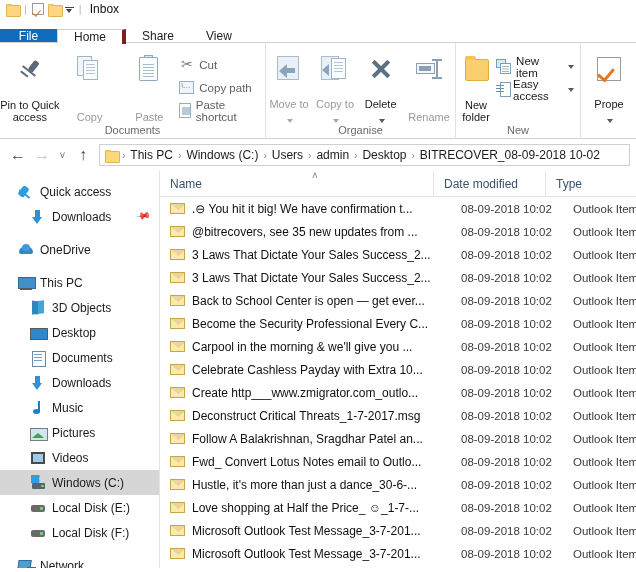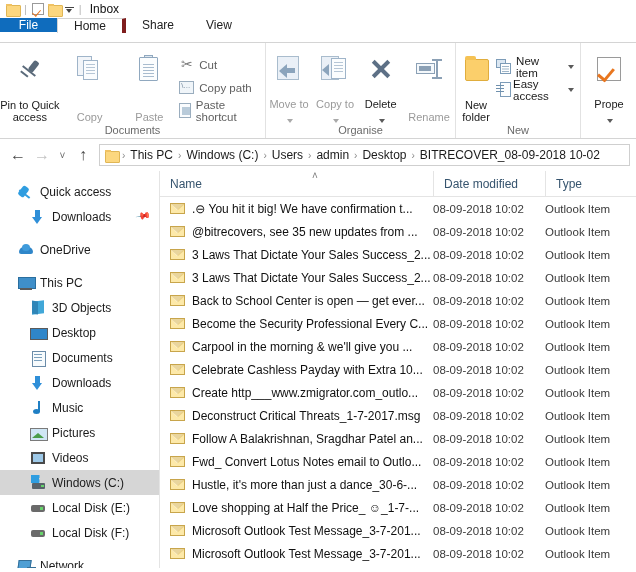--- a/index.html
+++ b/index.html
@@ -51,21 +51,21 @@
   }
   .dd-eq:after {
     content: ""; position: absolute; top: 4px; left: 1px;
     width: 0; height: 0; border-left: 3.5px solid transparent;
     border-right: 3.5px solid transparent; border-top: 4px solid #444;
   }
   .tb-title { font-size: 12px; color: #111; margin-left: 3px; }
 
   
   .tabstrip {
-    height: 25px; display: flex; align-items: flex-start;
+    height: 25px; display: flex; align-items: flex-end;
     background: #ffffff; position: relative;
   }
   .tabstrip:after {
     content: ""; position: absolute; left: 0; right: 0; bottom: 0;
     height: 1px; background: #d4d4d4;
   }
   .tab {
     display: flex; align-items: center; justify-content: center;
     font-size: 12px; color: #222; padding: 0 16px; position: relative;
   }
@@ -464,21 +464,21 @@
   }
   .filerows { flex: 1; overflow: hidden; }
   .frow {
     height: 23px; display: flex; align-items: center; font-size: 12px; color: #101010;
   }
   .fcell-name {
     width: 273px; flex: none; display: flex; align-items: center; gap: 7px;
     padding-left: 10px; white-space: nowrap; overflow: hidden;
   }
   .fcell-date {
-    width: 112px; flex: none; color: #3a3a3a; font-size: 11.5px; white-space: nowrap;
+    width: 112px; flex: none; color: #3a3a3a; font-size: 11.5px; white-space: nowrap; margin-left: 28px;
   }
   .fcell-type { flex: 1; color: #3a3a3a; font-size: 11.5px; white-space: nowrap; }
   .mail-ico {
     width: 15px; height: 11px; flex: none; position: relative;
     background: #fde9a9; border: 1px solid #c8a54b;
   }
   .mail-ico:before {
     content: ""; position: absolute; left: 0px; top: 0px;
     width: 0; height: 0; border-left: 6.5px solid transparent;
     border-right: 6.5px solid transparent; border-top: 6px solid #fdf6dd;

